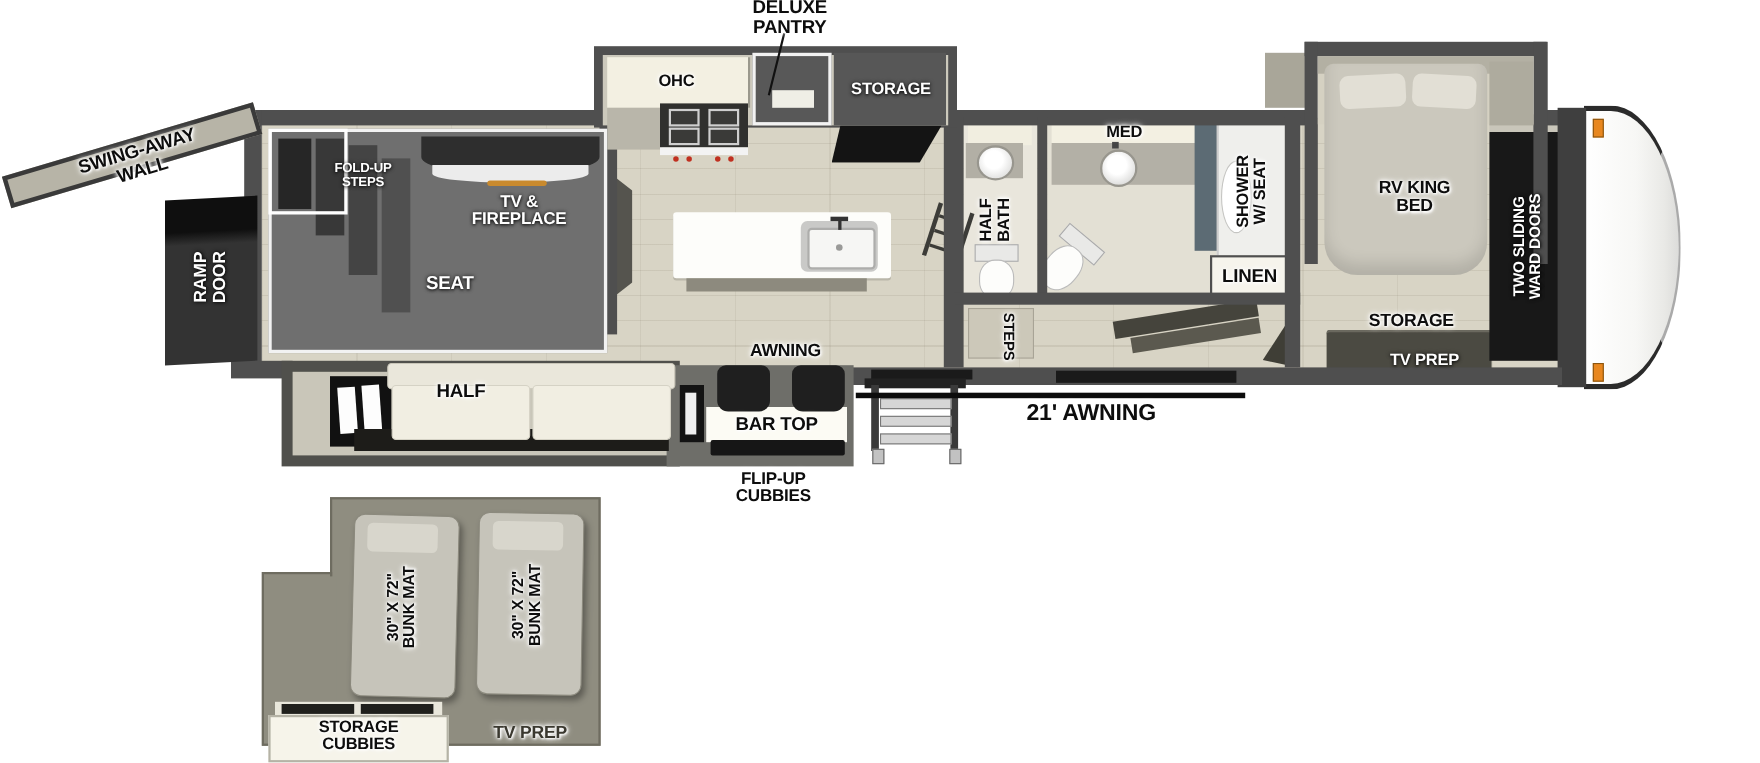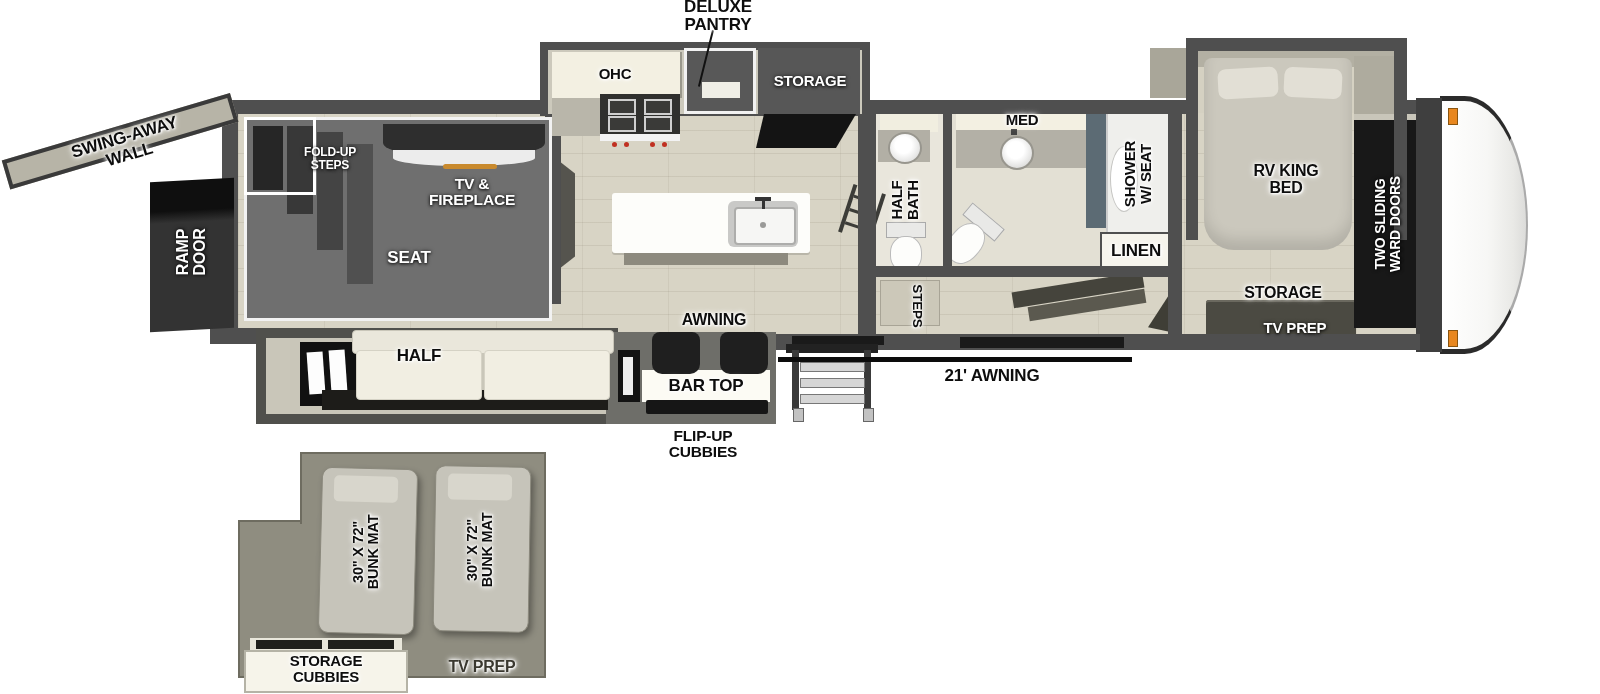--- a/index.html
+++ b/index.html
@@ -208,21 +208,21 @@
   <div class="lbl r90" style="left:917px;top:306px;font-size:13.5px;">STEPS</div>
   <div class="lbl r-90" style="left:1138px;top:174px;font-size:15px;">SHOWER
 W/ SEAT</div>
   <div class="lbl" style="left:1136px;top:251px;font-size:17px;">LINEN</div>
   <div class="lbl" style="left:1286px;top:180px;font-size:16px;">RV KING
 BED</div>
   <div class="lbl white r-90" style="left:1388px;top:224px;font-size:14px;">TWO SLIDING
 WARD DOORS</div>
   <div class="lbl" style="left:1283px;top:293px;font-size:16px;">STORAGE</div>
   <div class="lbl white" style="left:1295px;top:328px;font-size:15px;">TV PREP</div>
-  <div class="lbl" style="left:992px;top:376px;font-size:17px;">21' AWNING</div>
+  <div class="lbl" style="left:992px;top:376px;font-size:21px;">21' AWNING</div>
   <div class="lbl r-90" style="left:366px;top:552px;font-size:14.5px;">30" X 72"
 BUNK MAT</div>
   <div class="lbl r-90" style="left:480px;top:550px;font-size:14.5px;">30" X 72"
 BUNK MAT</div>
   <div class="lbl" style="left:326px;top:669px;font-size:15px;">STORAGE
 CUBBIES</div>
   <div class="lbl" style="left:482px;top:667px;font-size:16px;color:#3a382f;">TV PREP</div>
 
 </div>
 

